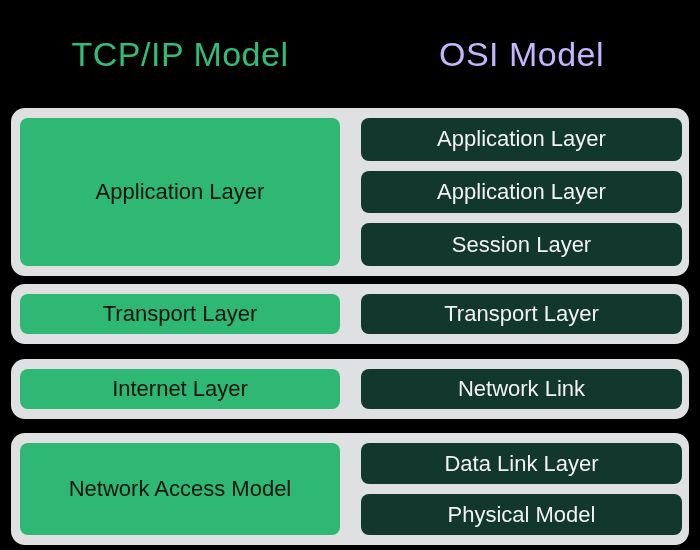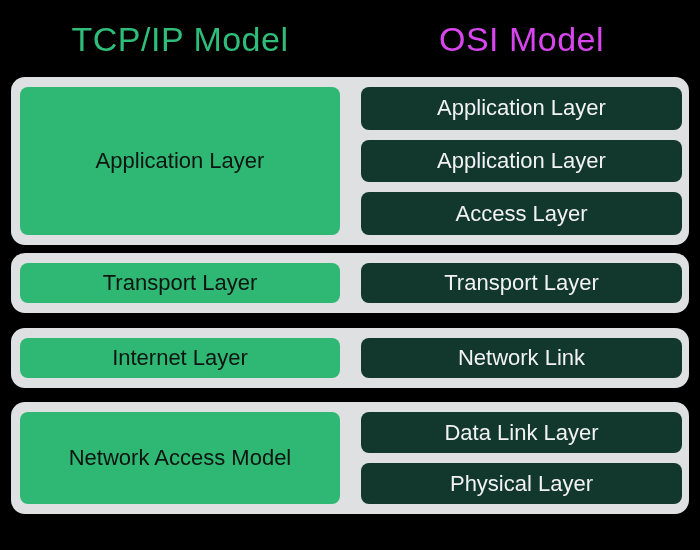--- a/index.html
+++ b/index.html
@@ -8,32 +8,32 @@
 
   .page {
     position: relative;
     width: 700px;
     height: 550px;
     background: #000000;
     overflow: hidden;
   }
 
   
-  .titles { position: relative; height: 77px; }
+  .titles { position: relative; height: 108px; }
   .title {
     position: absolute;
     top: 50%;
     transform: translateY(-50%);
     text-align: center;
     font-size: 34px;
     font-weight: 400;
     letter-spacing: 0.5px;
   }
   .title-tcpip { left: 20px;  width: 320px; color: #2fbe7a; }
-  .title-osi   { left: 361px; width: 321px; color: #d946ef; }
+  .title-osi   { left: 361px; width: 321px; color: #c4b5fd; }
 
   
   .row {
     display: flex;
     margin: 0 11px 8px 11px;
     background: #dee0e2;
     border-radius: 14px;
     padding: 10px 7px 10px 9px;
   }
   .row-application     { height: 168px; }
@@ -88,21 +88,21 @@
       <span>Application Layer</span>
     </div>
     <div class="ocol">
       <div class="obox">
         <span>Application Layer</span>
       </div>
       <div class="obox">
         <span>Application Layer</span>
       </div>
       <div class="obox">
-        <span>Access Layer</span>
+        <span>Session Layer</span>
       </div>
     </div>
   </section>
 
   <section class="row row-transport">
     <div class="tbox">
       <span>Transport Layer</span>
     </div>
     <div class="ocol">
       <div class="obox">
@@ -124,18 +124,18 @@
 
   <section class="row row-network-access">
     <div class="tbox">
       <span>Network Access Model</span>
     </div>
     <div class="ocol">
       <div class="obox">
         <span>Data Link Layer</span>
       </div>
       <div class="obox">
-        <span>Physical Layer</span>
+        <span>Physical Model</span>
       </div>
     </div>
   </section>
 
 </div>
 
 </body></html>

